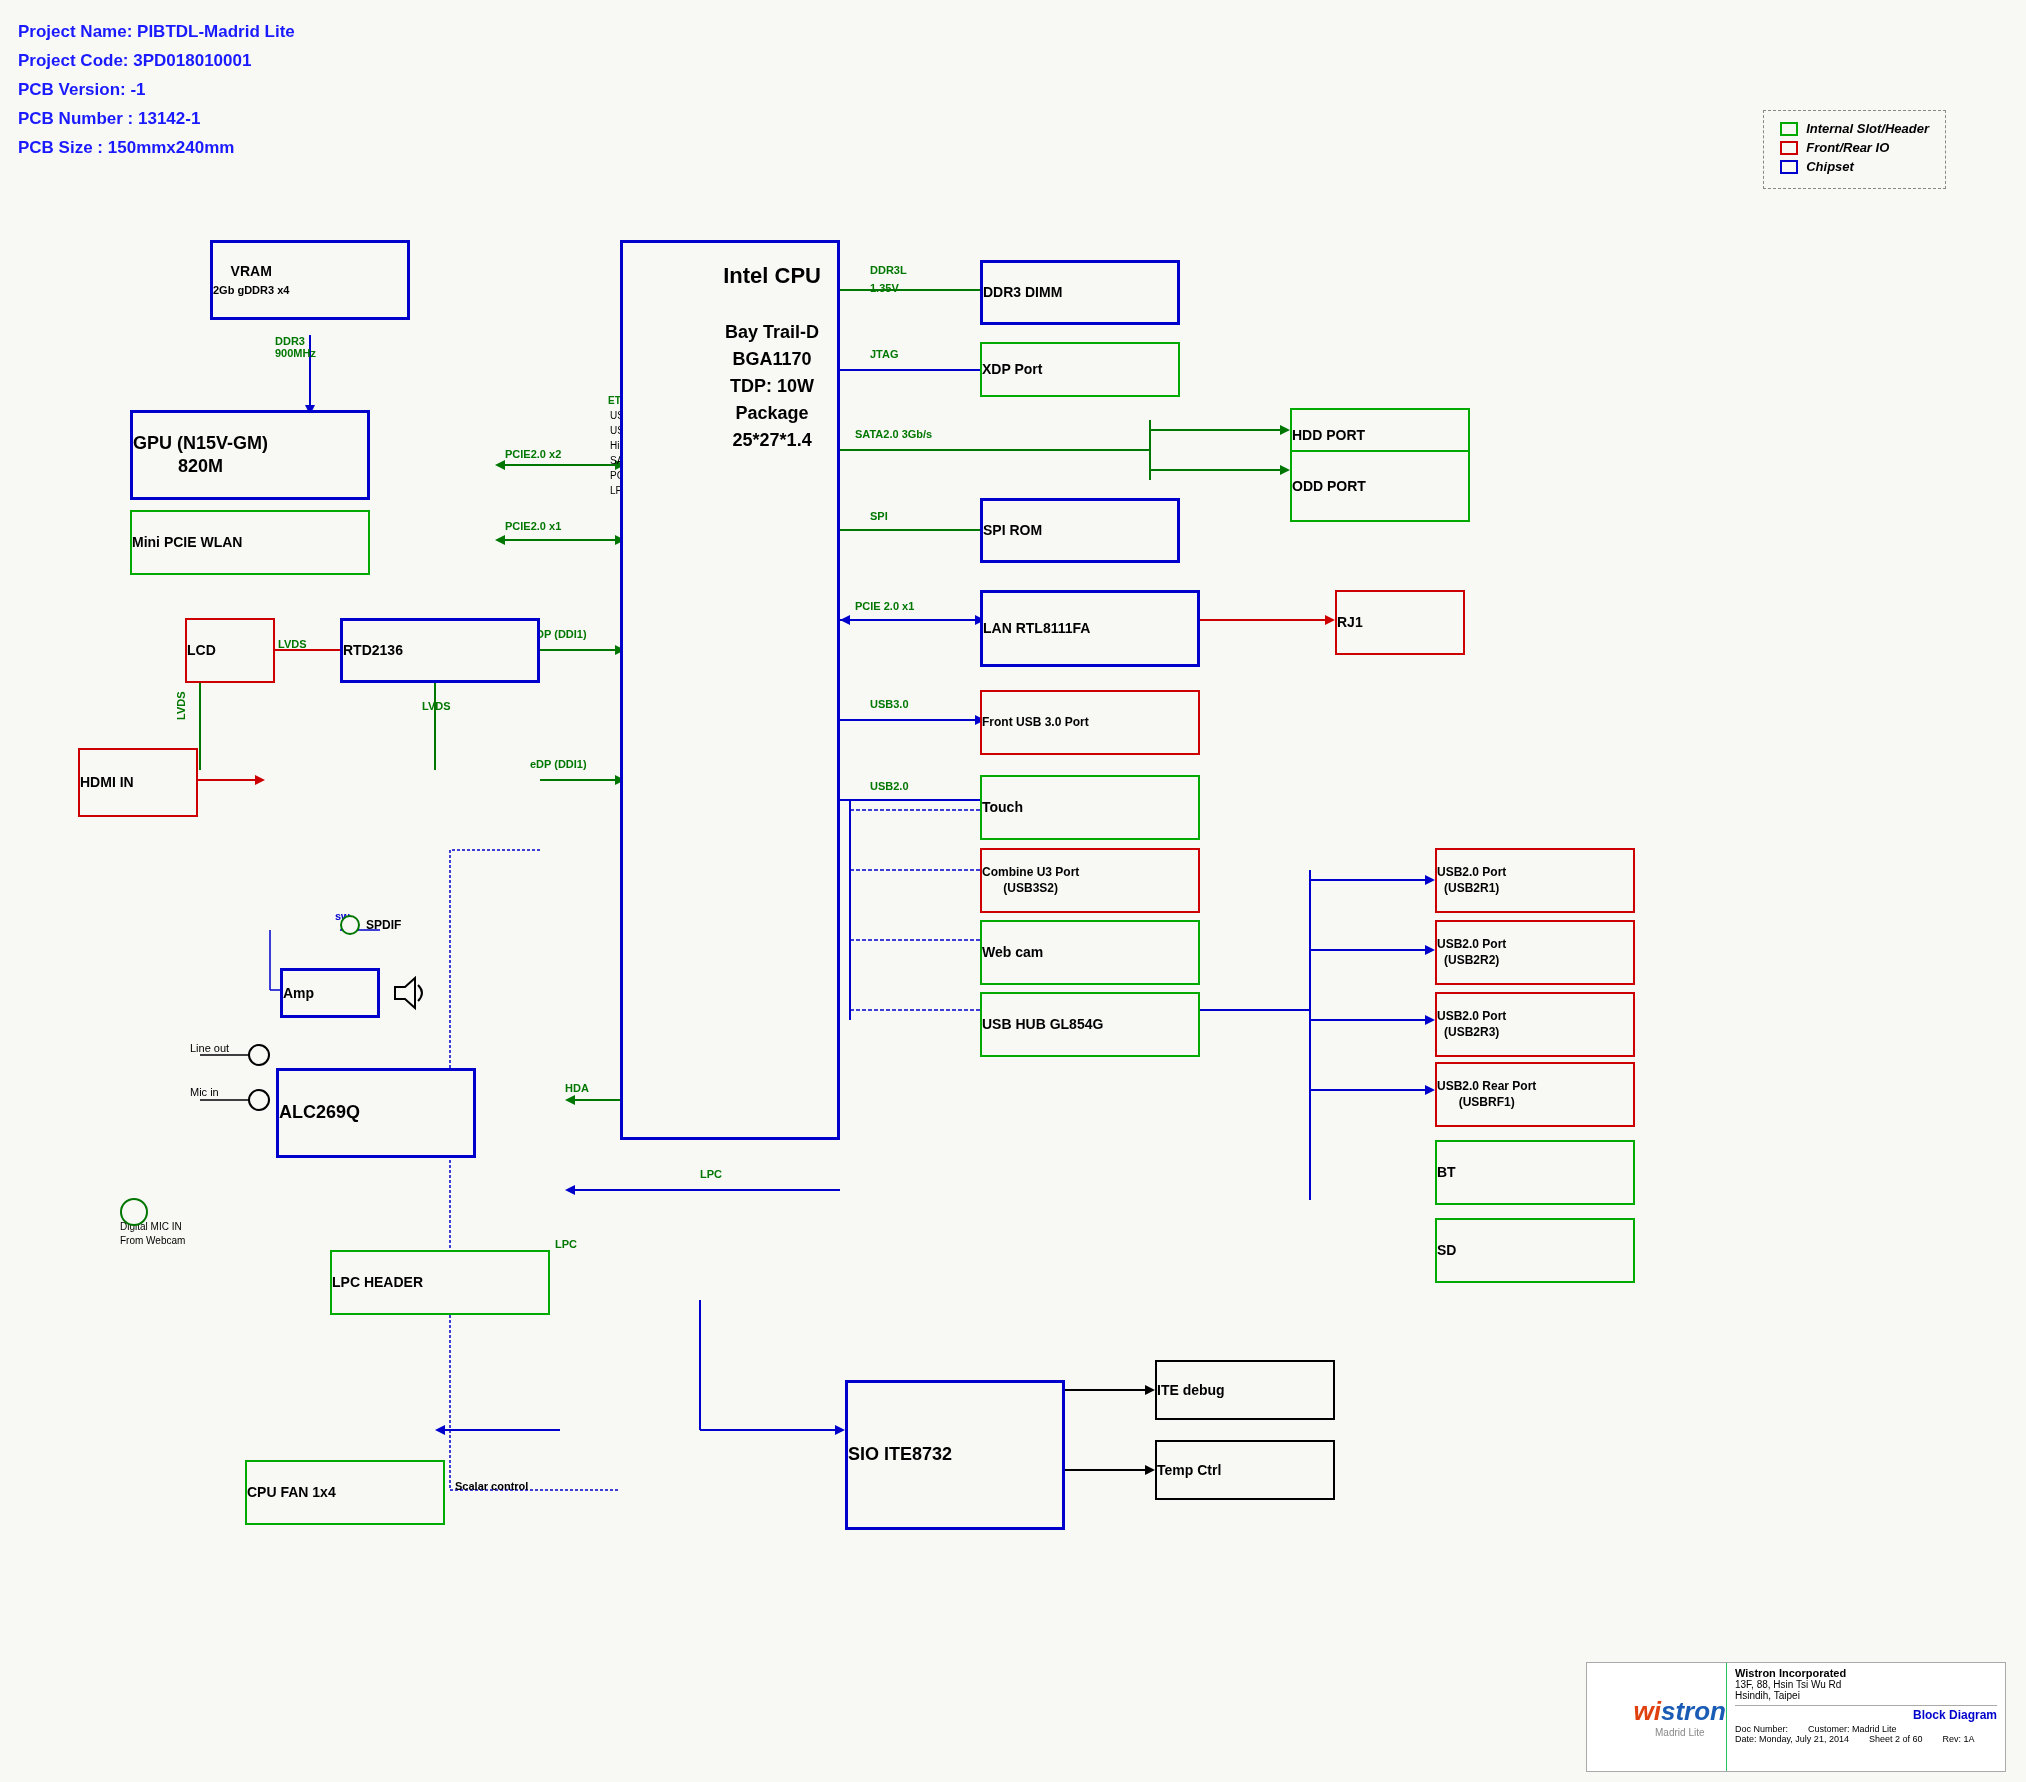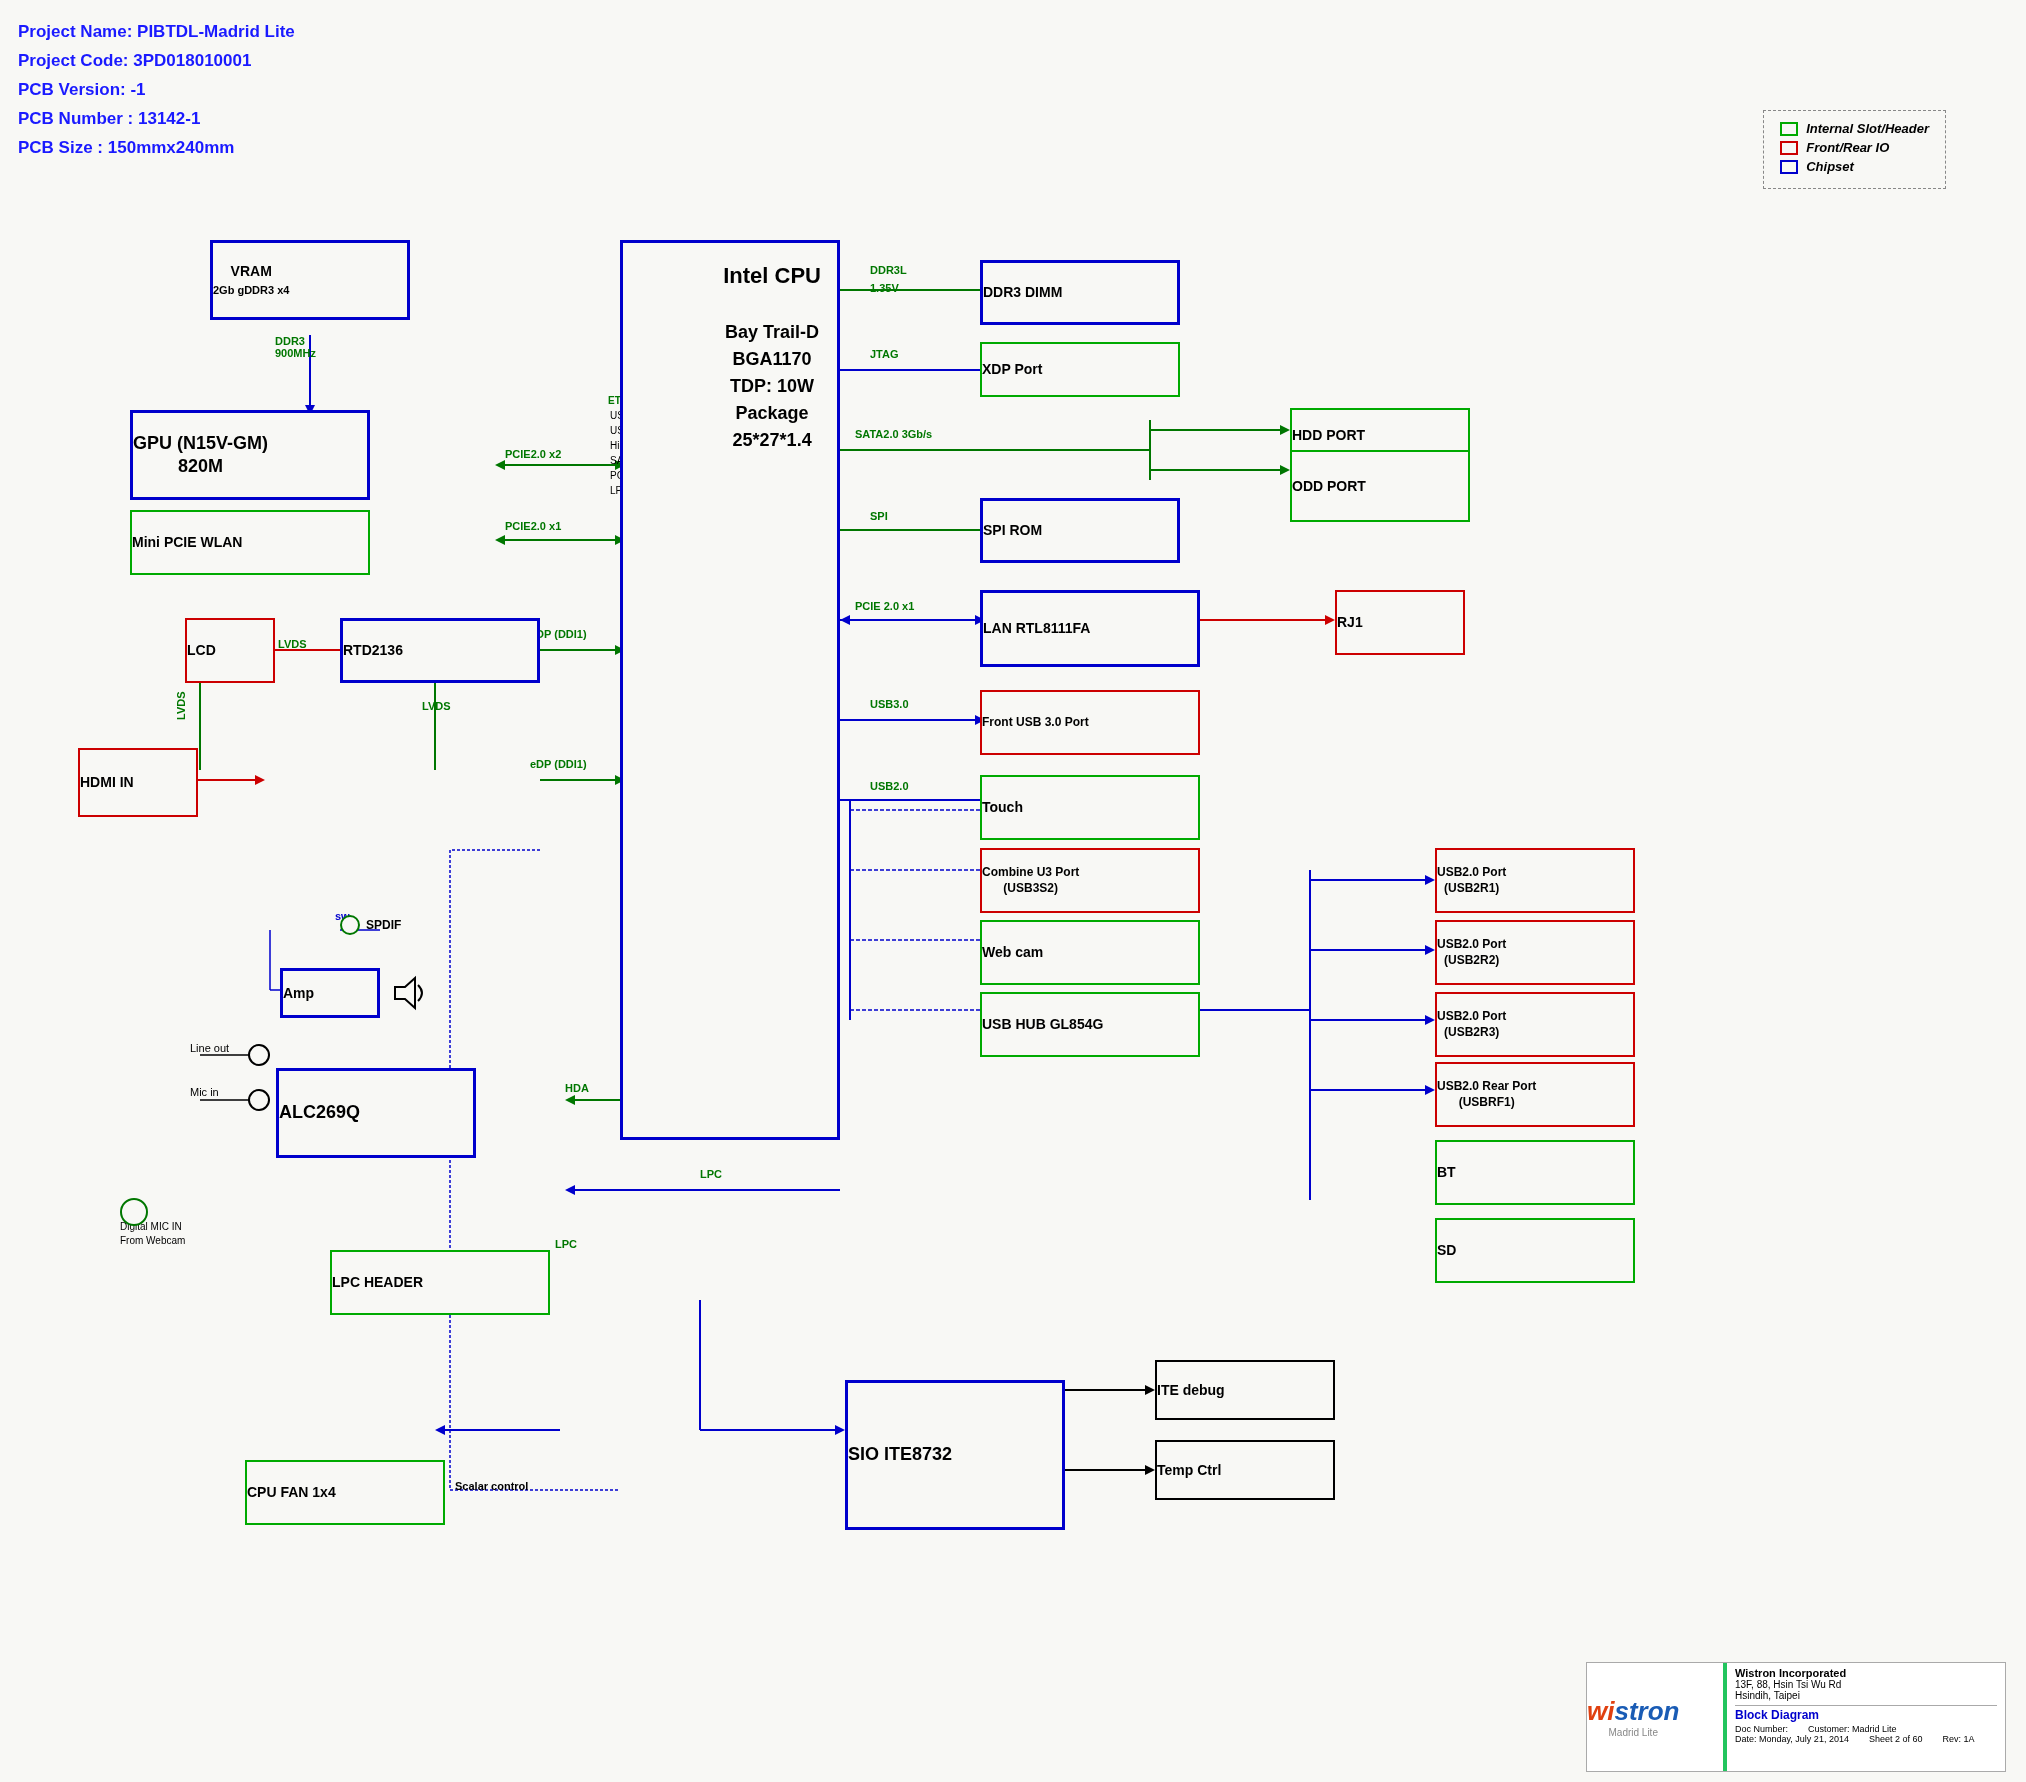--- a/index.html
+++ b/index.html
@@ -107,22 +107,22 @@
       border: 1px solid #aaa;
       width: 420px;
       height: 110px;
       background: #fff;
       display: flex;
     }
     .footer-logo {
       width: 140px;
       display: flex;
       align-items: center;
-      justify-content: flex-start;
-      border-right: 4px solid #22c55e;
+      justify-content: flex-end;
+      border-right: 1px solid #22c55e;
     }
     .footer-info {
       flex: 1;
       padding: 4px 8px;
       font-size: 10px;
     }
     .wistron-text {
       font-size: 26px;
       font-weight: bold;
       font-style: italic;
@@ -488,21 +488,21 @@
         <div class="wistron-text">
           <span class="wistron-wi">wi</span><span class="wistron-stron">stron</span>
         </div>
         <div style="font-size:10px;text-align:center;color:#888;">Madrid Lite</div>
       </div>
     </div>
     <div class="footer-info">
       <div style="font-weight:bold;font-size:11px;">Wistron Incorporated</div>
       <div style="font-size:10px;">13F, 88, Hsin Tsi Wu Rd<br>Hsindih, Taipei</div>
       <div style="margin-top:4px;border-top:1px solid #aaa;padding-top:2px;">
-        <div style="color:#0000cc;font-weight:bold;font-size:12px;">Block Diagram</div>
+        <div style="color:#0000cc;font-weight:bold;font-size:12px;text-align:right;">Block Diagram</div>
       </div>
       <div style="display:flex;gap:20px;font-size:9px;margin-top:2px;">
         <div>Doc Number: <span></span></div>
         <div>Customer: <span>Madrid Lite</span></div>
       </div>
       <div style="display:flex;gap:20px;font-size:9px;">
         <div>Date: <span>Monday, July 21, 2014</span></div>
         <div>Sheet <span>2</span> of <span>60</span></div>
         <div>Rev: <span>1A</span></div>
       </div>

